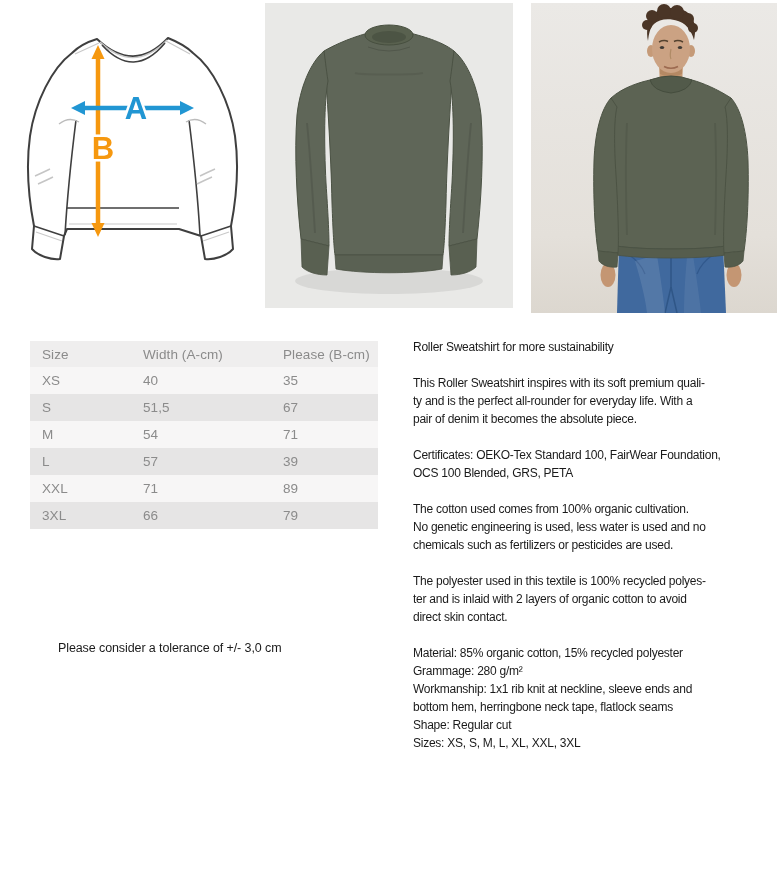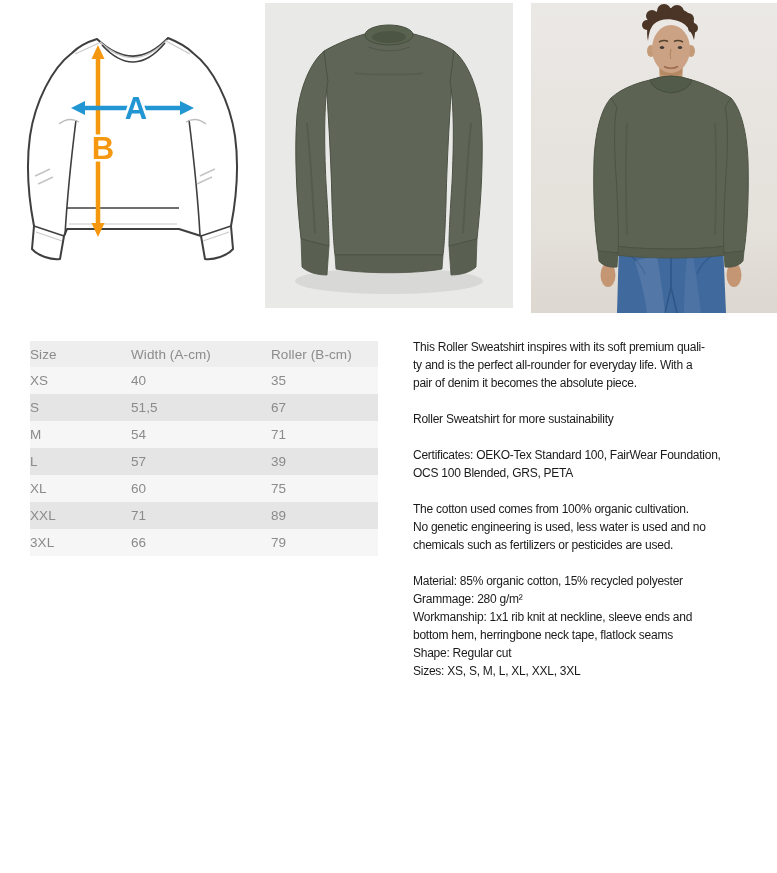--- a/index.html
+++ b/index.html
@@ -37,21 +37,21 @@
     left: 30px; top: 341px;
     width: 348px;
     font-size: 13.5px;
     color: #8b8b8b;
     letter-spacing: 0.1px;
   }
   .tr {
     display: grid;
     grid-template-columns: 101px 140px 95px;
     align-items: center;
-    padding-left: 0;
+    padding-left: 12px;
   }
   .tr.head { height: 26px; background: #efeeee; }
   .tr.row  { height: 27px; }
   .tr.row:nth-child(odd)  { background: #e6e5e5; }
   .tr.row:nth-child(even) { background: #f7f6f6; }
   .size-table .rows .tr:nth-child(odd)  { background: #f7f6f6; }
   .size-table .rows .tr:nth-child(even) { background: #e6e5e5; }
 
   
   .tolerance {
@@ -216,21 +216,21 @@
         <path d="M 140,46 Q 138.5,53 140,56" stroke="#b08b66" stroke-width="1.2" fill="none"></path>
         <path d="M 133,63.5 Q 140,67 147,63.5" stroke="#9c6a50" stroke-width="1.6" fill="none"></path>
       </g>
     </svg>
   </div>
 
   <div class="size-table">
     <div class="tr head">
       <div>Size</div>
       <div>Width (A-cm)</div>
-      <div>Roller (B-cm)</div>
+      <div>Please (B-cm)</div>
     </div>
     <div class="rows">
       <div class="tr row">
         <div>XS</div>
         <div>40</div>
         <div>35</div>
       </div>
       <div class="tr row">
         <div>S</div>
         <div>51,5</div>
@@ -240,48 +240,47 @@
         <div>M</div>
         <div>54</div>
         <div>71</div>
       </div>
       <div class="tr row">
         <div>L</div>
         <div>57</div>
         <div>39</div>
       </div>
       <div class="tr row">
-        <div>XL</div>
-        <div>60</div>
-        <div>75</div>
-      </div>
-      <div class="tr row">
         <div>XXL</div>
         <div>71</div>
         <div>89</div>
       </div>
       <div class="tr row">
         <div>3XL</div>
         <div>66</div>
         <div>79</div>
       </div>
     </div>
   </div>
 
+  <div class="tolerance">Please consider a tolerance of +/- 3,0 cm</div>
 
   <div class="description">
+    <p>Roller Sweatshirt for more sustainability</p>
     <p>This Roller Sweatshirt inspires with its soft premium quali-
 ty and is the perfect all-rounder for everyday life. With a
 pair of denim it becomes the absolute piece.</p>
-    <p>Roller Sweatshirt for more sustainability</p>
     <p>Certificates: OEKO-Tex Standard 100, FairWear Foundation,
 OCS 100 Blended, GRS, PETA</p>
     <p>The cotton used comes from 100% organic cultivation.
 No genetic engineering is used, less water is used and no
 chemicals such as fertilizers or pesticides are used.</p>
+    <p>The polyester used in this textile is 100% recycled polyes-
+ter and is inlaid with 2 layers of organic cotton to avoid
+direct skin contact.</p>
     <p>Material: 85% organic cotton, 15% recycled polyester
 Grammage: 280 g/m²
 Workmanship: 1x1 rib knit at neckline, sleeve ends and
 bottom hem, herringbone neck tape, flatlock seams
 Shape: Regular cut
 Sizes: XS, S, M, L, XL, XXL, 3XL</p>
   </div>
 
 </div>
 

